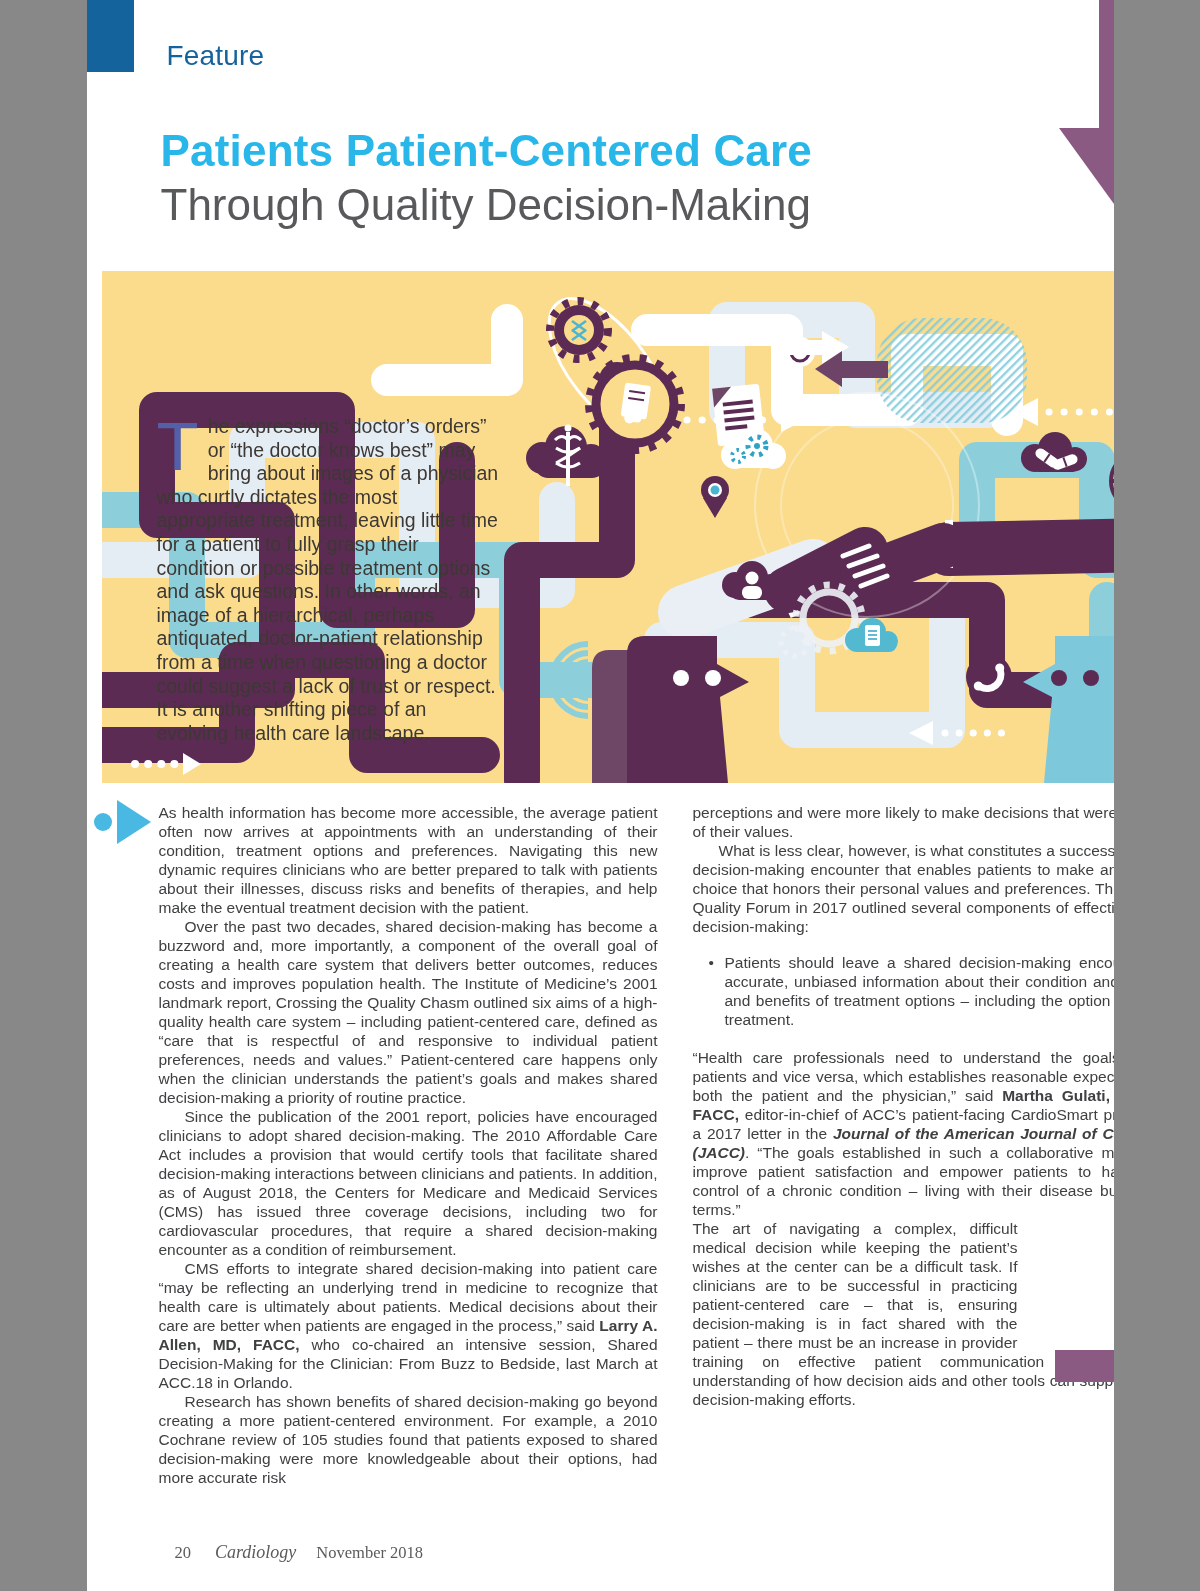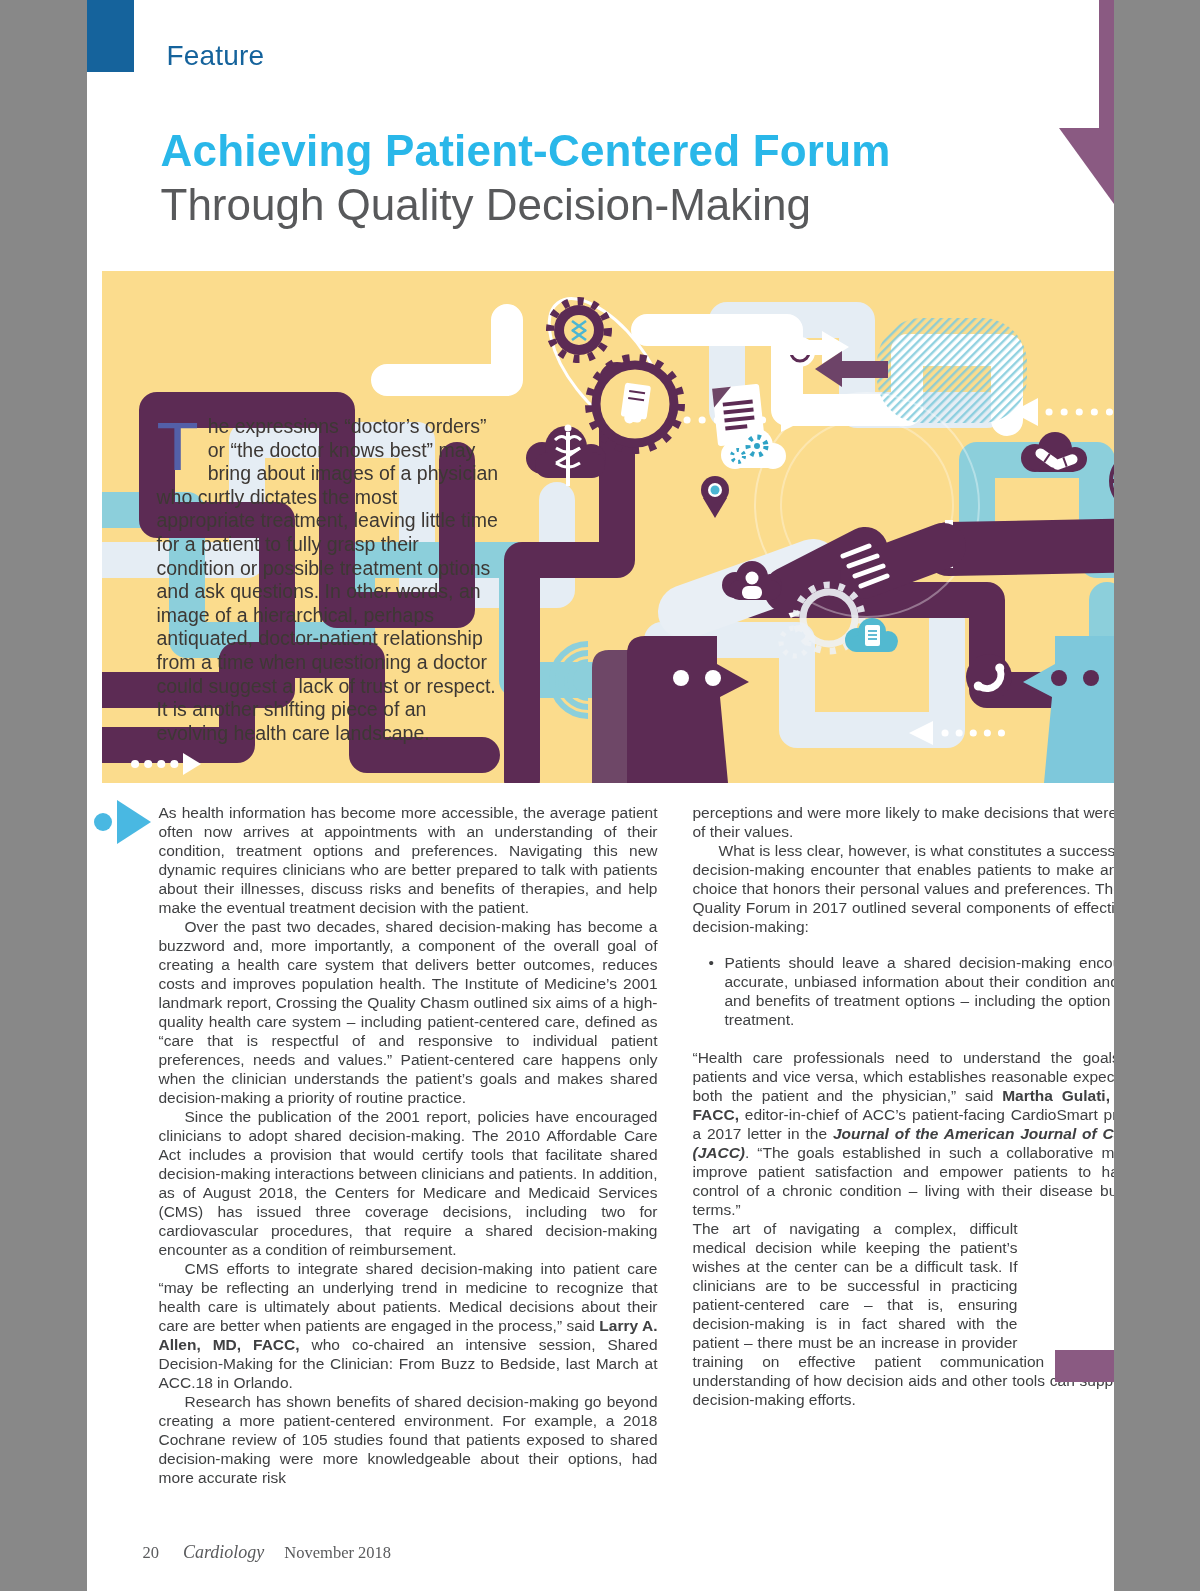--- a/index.html
+++ b/index.html
@@ -33,21 +33,21 @@
   .para.indent{text-indent:26px;}
   .b{font-weight:bold;} .i{} .bi{font-weight:bold;font-style:italic;}
   ul.bullets{list-style:none;margin:17px 0 0 0;padding:0 0 0 16px;}
   ul.bullets li{position:relative;padding-left:16px;margin-bottom:13px;text-align:justify;}
   ul.bullets li::before{content:"\2022";position:absolute;left:0;top:0;}
   .quote-block{margin-top:19px;}
   .endwrap h2{margin:14px 0 1px 0;font-size:19.5px;line-height:23px;color:var(--heading-blue,#1a6aab);font-weight:bold;}
   .arrow-spacer{float:right;width:152px;height:118px;margin:6px 0 8px 14px;}
   .bottom-arrows{position:absolute;left:940px;top:1290px;width:260px;height:130px;}
   .corner-gears{position:absolute;left:940px;top:1400px;width:260px;height:191px;}
-  .footer{position:absolute;left:56px;top:1542px;font-family:"Liberation Serif",serif;
+  .footer{position:absolute;left:88px;top:1542px;font-family:"Liberation Serif",serif;
           color:var(--footer-gray,#5a5b5d);font-size:16.5px;}
   .footer .num{margin-right:24px;}
   .footer .mag{font-style:italic;font-size:18px;margin-right:20px;}
 </style>
 </head>
 <body>
 
 <div class="page">
 
   <svg class="top-arrows" viewBox="0 0 1200 271">
@@ -58,21 +58,21 @@
     <g>
       <polygon points="1107,183 1078,237 1136,237" fill="var(--band-yellow,#fbdc8d)"></polygon>
       <rect x="1092" y="236" width="30" height="36" fill="var(--band-yellow,#fbdc8d)"></rect>
     </g>
   </svg>
 
   <div class="kicker-square"></div>
   <div class="kicker">Feature</div>
 
   <h1 class="titles" style="margin:0;">
-    <span class="t1">Achieving Patient-Centered Forum</span><br>
+    <span class="t1">Patients Patient-Centered Care</span><br>
     <span class="t2">Through Quality Decision-Making</span>
   </h1>
 
   <div class="band">
     <svg class="illo" viewBox="15 271 1185 512">
       <defs>
         <pattern id="hatch" width="6" height="6" patternTransform="rotate(45)" patternUnits="userSpaceOnUse">
           <rect width="2.4" height="6" fill="#7fcadb"></rect>
         </pattern>
       </defs>
@@ -339,21 +339,21 @@
   <svg class="lead-marker" viewBox="0 795 80 56">
     <circle cx="16" cy="822" r="9" fill="var(--marker-cyan,#49b8e2)"></circle>
     <polygon points="30,800 30,844 64,822" fill="var(--marker-cyan,#49b8e2)"></polygon>
   </svg>
 
   <div class="col left">
       <p class="para"><span>As health information has become more accessible, the average patient often now arrives at appointments with an understanding of their condition, treatment options and preferences. Navigating this new dynamic requires clinicians who are better prepared to talk with patients about their illnesses, discuss risks and benefits of therapies, and help make the eventual treatment decision with the patient.</span></p>
       <p class="para indent"><span>Over the past two decades, shared decision-making has become a buzzword and, more importantly, a component of the overall goal of creating a health care system that delivers better outcomes, reduces costs and improves population health. The Institute of Medicine’s 2001 landmark report, </span><span class="i">Crossing the Quality Chasm</span><span> outlined six aims of a high-quality health care system – including patient-centered care, defined as “care that is respectful of and responsive to individual patient preferences, needs and values.” Patient-centered care happens only when the clinician understands the patient’s goals and makes shared decision-making a priority of routine practice.</span></p>
       <p class="para indent"><span>Since the publication of the 2001 report, policies have encouraged clinicians to adopt shared decision-making. The 2010 </span><span class="i">Affordable Care Act</span><span> includes a provision that would certify tools that facilitate shared decision-making interactions between clinicians and patients. In addition, as of August 2018, the Centers for Medicare and Medicaid Services (CMS) has issued three coverage decisions, including two for cardiovascular procedures, that require a shared decision-making encounter as a condition of reimbursement.</span></p>
       <p class="para indent"><span>CMS efforts to integrate shared decision-making into patient care “may be reflecting an underlying trend in medicine to recognize that health care is ultimately about patients. Medical decisions about their care are better when patients are engaged in the process,” said </span><span class="b">Larry A. Allen, MD, FACC,</span><span> who co-chaired an intensive session, Shared Decision-Making for the Clinician: From Buzz to Bedside, last March at ACC.18 in Orlando.</span></p>
-      <p class="para indent"><span>Research has shown benefits of shared decision-making go beyond creating a more patient-centered environment. For example, a 2018 Cochrane review of 105 studies found that patients exposed to shared decision-making were more knowledgeable about their options, had more accurate risk</span></p>
+      <p class="para indent"><span>Research has shown benefits of shared decision-making go beyond creating a more patient-centered environment. For example, a 2010 Cochrane review of 105 studies found that patients exposed to shared decision-making were more knowledgeable about their options, had more accurate risk</span></p>
     </div>
 
   <div class="col right">
     <div>
         <p class="para"><span>perceptions and were more likely to make decisions that were reflective of their values.</span></p>
         <p class="para indent"><span>What is less clear, however, is what constitutes a successful shared decision-making encounter that enables patients to make an informed choice that honors their personal values and preferences. The National Quality Forum in 2017 outlined several components of effective shared decision-making:</span></p>
       </div>
     <ul class="bullets">
         <li>Patients should leave a shared decision-making encounter with accurate, unbiased information about their condition and the risks and benefits of treatment options – including the option to decline treatment.</li>
       </ul>

